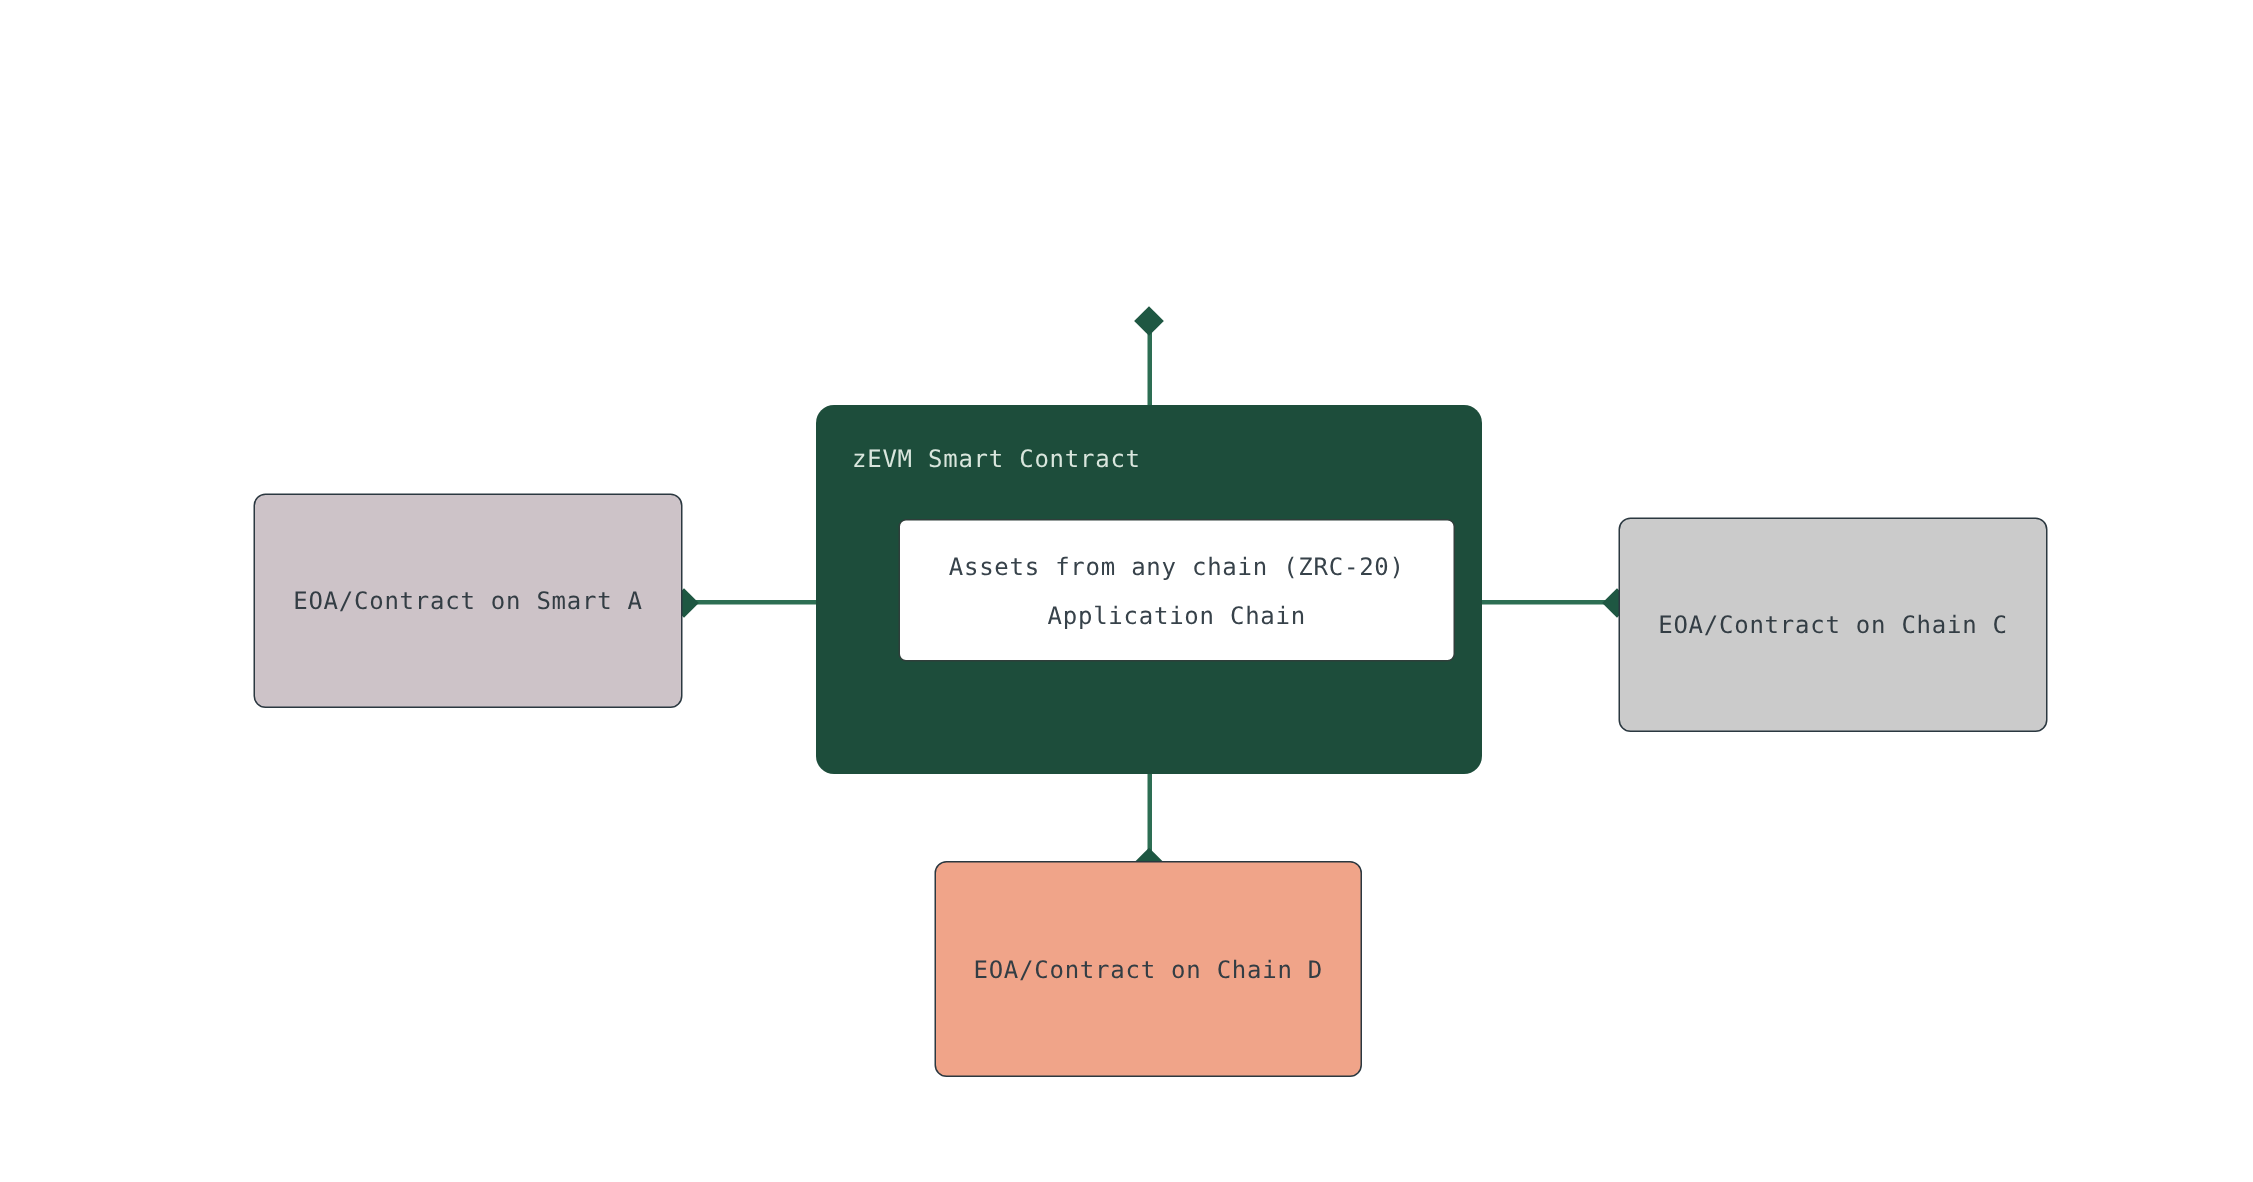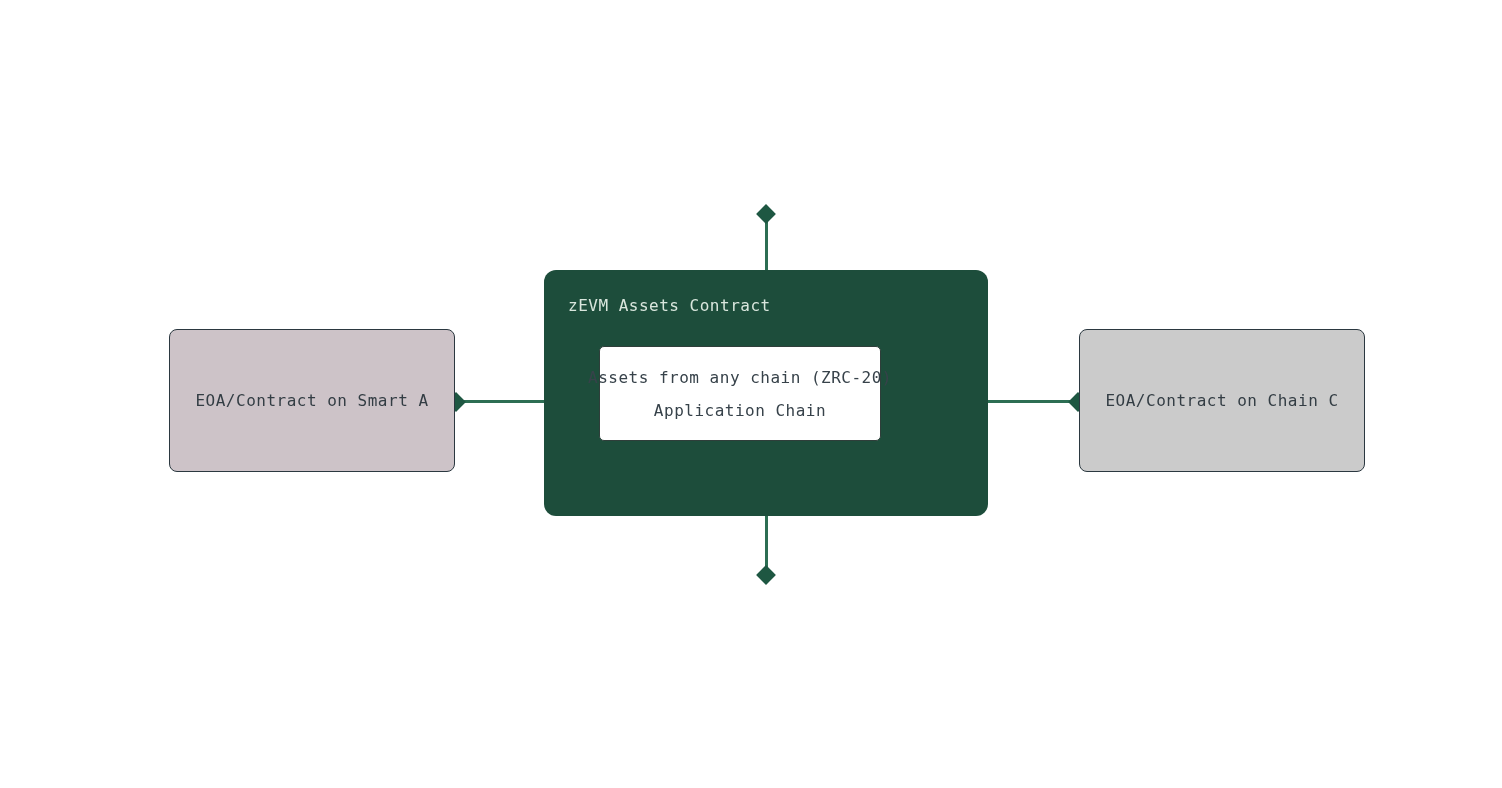--- a/index.html
+++ b/index.html
@@ -50,21 +50,21 @@
     top: 26px;
     font-size: 16px;
     color: #d9e6dd;
     letter-spacing: 0.5px;
     white-space: nowrap;
   }
   .inner-box {
     position: absolute;
     left: 55px;
     top: 76px;
-    width: 282px;
+    width: 371px;
     height: 95px;
     border: 1.5px solid #2f3e3a;
     border-radius: 5px;
     box-sizing: border-box;
     display: flex;
     flex-direction: column;
     align-items: center;
     justify-content: center;
     gap: 14px;
   }
@@ -105,26 +105,29 @@
   <div class="diamond diamond-top" style="background-color: rgb(30, 87, 66);"></div>
   <div class="diamond diamond-bottom" style="background-color: rgb(30, 87, 66);"></div>
   <div class="diamond diamond-left" style="background-color: rgb(30, 87, 66);"></div>
   <div class="diamond diamond-right" style="background-color: rgb(30, 87, 66);"></div>
 
 
   <div class="chain-node node-left" style="background-color: rgb(205, 195, 200);">
     <span class="label">EOA/Contract on Smart A</span>
   </div>
 
-  <div class="chain-node node-right" style="background-color: rgb(203, 203, 203);">
+  <div class="chain-node node-right" style="background-color: rgb(203, 203, 203); margin-top: 16px;">
     <span class="label">EOA/Contract on Chain C</span>
   </div>
 
+  <div class="chain-node node-bottom" style="background-color: rgb(240, 164, 137);">
+    <span class="label">EOA/Contract on Chain D</span>
+  </div>
 
   <div class="center-node" style="background-color: rgb(29, 77, 59);">
-    <div class="center-title">zEVM Assets Contract</div>
+    <div class="center-title">zEVM Smart Contract</div>
     <div class="inner-box" style="background-color: rgb(255, 255, 255);">
       <div class="inner-line">Assets from any chain (ZRC-20)</div>
       <div class="inner-line">Application Chain</div>
     </div>
   </div>
 
 </div>
 
 </body></html>

